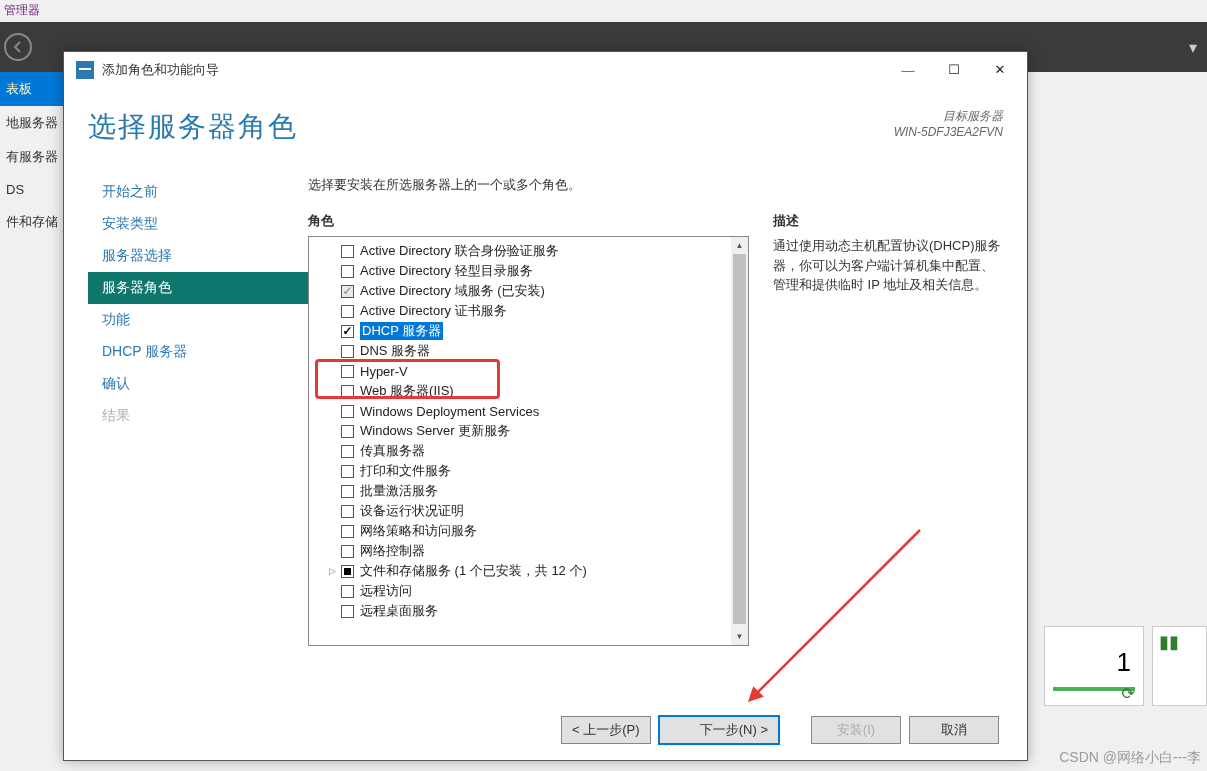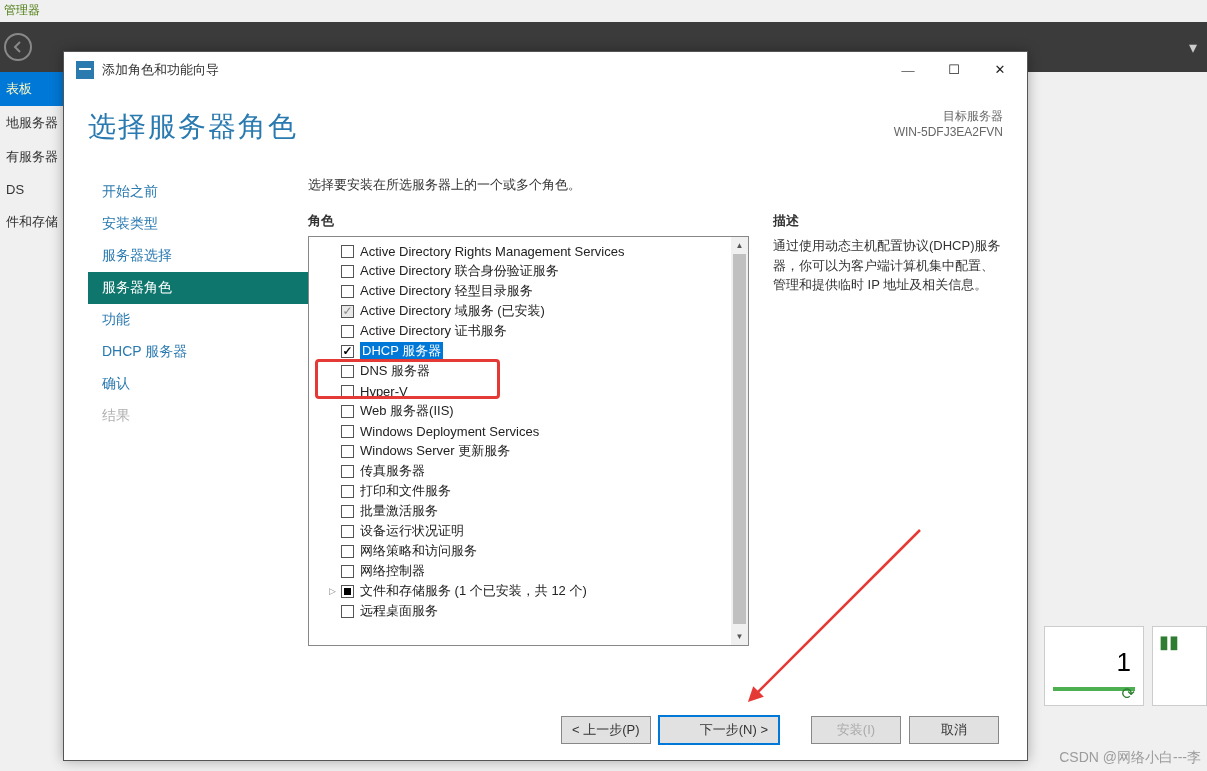--- a/index.html
+++ b/index.html
@@ -1,19 +1,19 @@
 <!DOCTYPE html>
 <html><head>
 <meta charset="utf-8">
 <style>
   * { box-sizing: border-box; font-family: "Microsoft YaHei", "Segoe UI", sans-serif; }
   body { margin:0; padding:0; width:1207px; height:771px; background:#f0f0f0; overflow:hidden; position:relative;}
   
   
-  .bg-title { position:absolute; left:0; top:0; height:32px; color:#4d7c0f; font-size:12px; padding:2px 4px;}
+  .bg-title { position:absolute; left:0; top:0; height:32px; color:#701a75; font-size:12px; padding:2px 4px;}
   .bg-toolbar { position:absolute; left:0; top:22px; width:1207px; height:50px; background:#3b3b3b; display:flex; align-items:center; padding-left:4px;}
   .bg-back { width:28px; height:28px; border:2px solid #888; border-radius:50%; display:flex; align-items:center; justify-content:center; color:#888; font-size:14px;}
   .bg-sep { width:20px;}
   .bg-menu-right { position:absolute; right:0; top:22px; height:50px; display:flex; align-items:center; color:#ccc;}
   .bg-nav { position:absolute; left:0; top:72px; width:75px; }
   .bg-nav .item { padding:8px 6px; font-size:13px; color:#333; white-space:nowrap; overflow:hidden;}
   .bg-nav .item.active { background:#0078d7; color:#fef9c3;}
   
   .bg-tile { position:absolute; border:1px solid #ccc; background:#fff;}
   .tile1 { left:1044px; top:626px; width:100px; height:80px; }
@@ -27,21 +27,21 @@
   .dialog { position:absolute; left:63px; top:51px; width:965px; height:710px; background:#fff; border:1px solid #555; box-shadow:0 0 12px rgba(0,0,0,.3); display:flex; flex-direction:column;}
   .dlg-titlebar { height:36px; display:flex; align-items:center; padding:0 4px 0 12px; }
   .dlg-icon { width:18px; height:18px; background:#2a7ab0; margin-right:8px; position:relative;}
   .dlg-icon::after{content:""; position:absolute; left:3px; top:7px; width:12px; height:2px; background:#fff;}
   .dlg-title { flex:1; font-size:13px; color:#333;}
   .win-btn { width:46px; height:30px; display:flex; align-items:center; justify-content:center; font-size:13px; color:#222; font-family:"Segoe UI";}
   
   .dlg-body { flex:1; display:flex; flex-direction:column; padding:0 24px 0 24px;}
   .dlg-header { display:flex; margin:20px 0 30px 0;}
   .dlg-heading { flex:1; font-size:28px; color:#2a7ab0; font-weight:300; letter-spacing:2px;}
-  .dlg-target { text-align:right; font-size:12px; color:#666;}
+  .dlg-target { text-align:right; font-size:12px; color:#666;font-style:italic;}
   
   .dlg-main { flex:1; display:flex;}
   .steps { width:220px;}
   .step { font-size:14px; color:#2a7ab0; padding:7px 14px; }
   .step.active { background:#0f766e; color:#fff;}
   .step.disabled { color:#b0b0b0;}
   
   .content { flex:1; display:flex; flex-direction:column;}
   .instr { font-size:13px; color:#333; margin-bottom:18px;}
   .cols { flex:1; display:flex; gap:24px;}
@@ -143,25 +143,20 @@
       <div class="content">
         <div class="instr">选择要安装在所选服务器上的一个或多个角色。</div>
         <div class="cols">
           <div class="col-roles">
             <div class="col-label">角色</div>
             <div class="roles-box">
               <div class="roles-list" id="roles-list">
                   <div class="role-row">
                     <span class="exp"></span>
                     <span class="cb"></span>
-                    <span class="lbl">Active Directory Rights Management Services</span>
-                  </div>
-                  <div class="role-row">
-                    <span class="exp"></span>
-                    <span class="cb"></span>
                     <span class="lbl">Active Directory 联合身份验证服务</span>
                   </div>
                   <div class="role-row">
                     <span class="exp"></span>
                     <span class="cb"></span>
                     <span class="lbl">Active Directory 轻型目录服务</span>
                   </div>
                   <div class="role-row">
                     <span class="exp"></span>
                     <span class="cb greychk"></span>
@@ -229,20 +224,25 @@
                   </div>
                   <div class="role-row">
                     <span class="exp"></span>
                     <span class="cb"></span>
                     <span class="lbl">网络控制器</span>
                   </div>
                   <div class="role-row">
                     <span class="exp">▷</span>
                     <span class="cb partial"></span>
                     <span class="lbl">文件和存储服务 (1 个已安装，共 12 个)</span>
+                  </div>
+                  <div class="role-row">
+                    <span class="exp"></span>
+                    <span class="cb"></span>
+                    <span class="lbl">远程访问</span>
                   </div>
                   <div class="role-row">
                     <span class="exp"></span>
                     <span class="cb"></span>
                     <span class="lbl">远程桌面服务</span>
                   </div>
                 </div>
               <div class="scrollbar">
                 <div class="scroll-btn">▲</div>
                 <div class="scroll-thumb" style="top:17px; height:370px;"></div>

